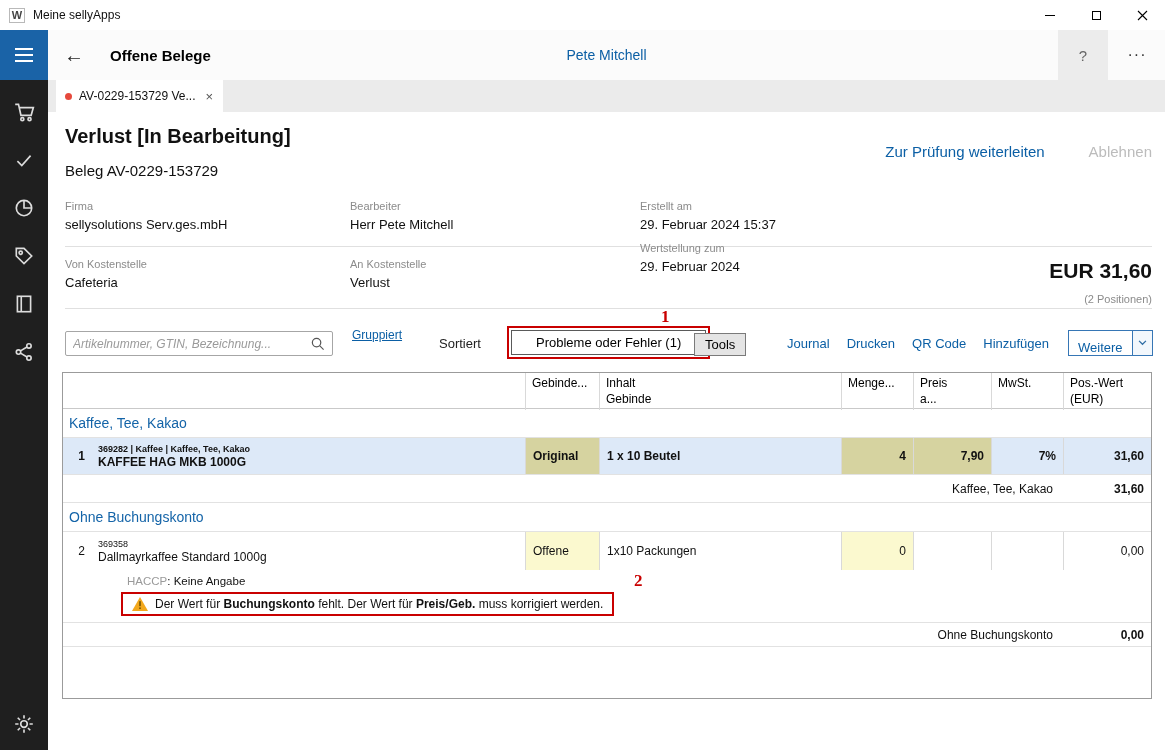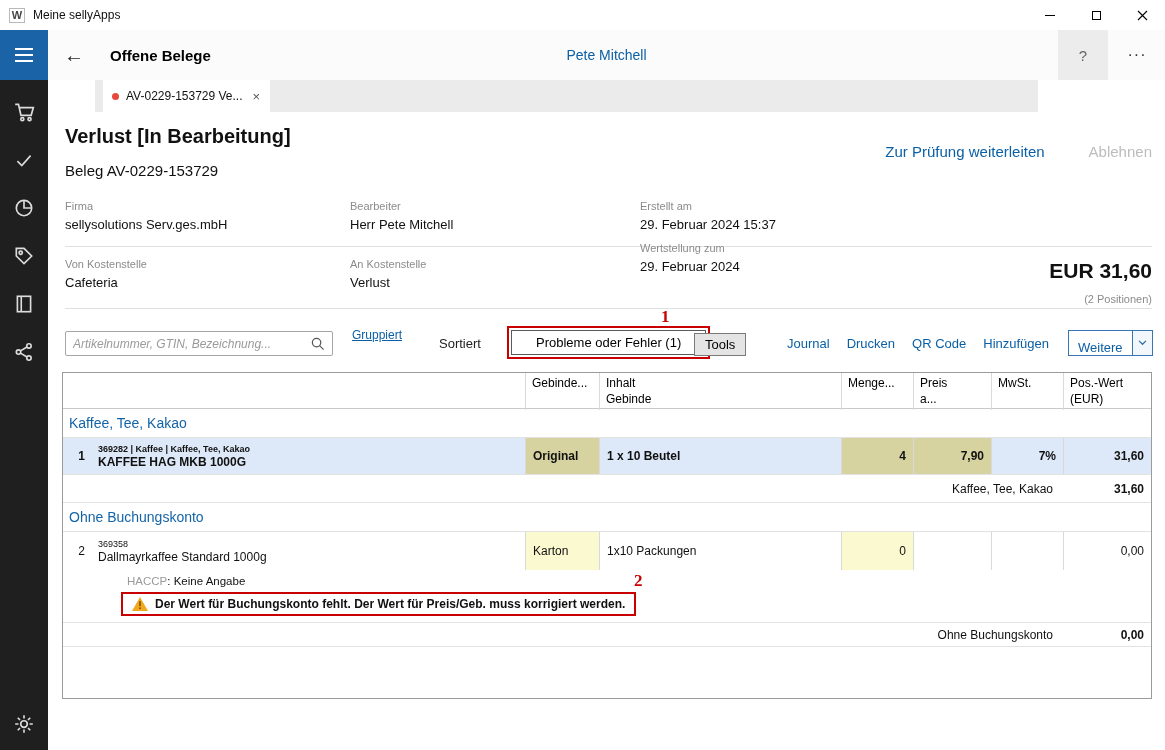--- a/index.html
+++ b/index.html
@@ -25,21 +25,21 @@
   .hdr-help { position:absolute; right:57px; top:0; width:50px; height:50px; background:#ececec; display:flex; align-items:center; justify-content:center; font-size:15px; color:#666; cursor:pointer; }
   .hdr-more { position:absolute; right:6px; top:0; width:44px; height:50px; display:flex; align-items:center; justify-content:center; font-size:16px; letter-spacing:1px; color:#333; cursor:pointer; }
 
   
   .sidebar { position:absolute; left:0; top:80px; width:48px; height:670px; background:#1f1f1f; display:flex; flex-direction:column; align-items:center; padding-top:8px; }
   .side-item { width:48px; height:48px; display:flex; align-items:center; justify-content:center; cursor:pointer; }
   .side-item svg { stroke:#dcdcdc; fill:none; stroke-width:1.5; }
   .side-gear { margin-top:auto; margin-bottom:2px; }
 
   
-  .tabstrip { position:absolute; left:48px; top:80px; width:943px; height:32px; background:#ebebeb;margin-left:47px; }
+  .tabstrip { position:absolute; left:48px; top:80px; width:1117px; height:32px; background:#ebebeb; }
   .tab { position:absolute; left:8px; top:0; height:32px; background:#fff; display:flex; align-items:center; gap:7px; padding:0 10px 0 9px; font-size:12px; cursor:pointer; }
   .tab-dot { width:7px; height:7px; border-radius:50%; background:#e6493c; }
   .tab-close { color:#555; font-size:13px; margin-left:3px; cursor:pointer; }
 
   
   .content { position:absolute; left:48px; top:112px; width:1117px; height:638px; background:#fff; }
   .doc-title { position:absolute; left:17px; top:13px; font-size:20px; font-weight:bold; }
   .doc-sub { position:absolute; left:17px; top:50px; font-size:15px; }
   .doc-actions { position:absolute; right:13px; top:31px; display:flex; gap:44px; font-size:15px; }
   .link { color:#0b5fa5; cursor:pointer; }
@@ -94,21 +94,21 @@
   .bold { font-weight:bold; }
   .khaki { background:#d6d3a0; }
   .yellow { background:#fbf9cf; }
   .tsub { height:28px; border-bottom:1px solid #e2e2e2; }
   .tsub2 { height:25px; border-top:1px solid #e2e2e2; border-bottom:1px solid #e2e2e2; }
   .sublabel { grid-column:1/8; text-align:right; font-size:12px; padding-right:10px; align-self:center; }
   .subval { font-size:12px; font-weight:bold; text-align:right; padding-right:7px; align-self:center; }
   .haccp-row { height:22px; display:flex; align-items:center; padding-left:64px; font-size:11.5px; }
   .haccp-label { color:#9a9a9a; }
   .warn-row { height:30px; position:relative; }
-  .warnbox { position:absolute; left:58px; top:0; border:2px solid #c90000; display:flex; align-items:center; gap:7px; padding:3px 9px; font-size:12px; background:#fff; white-space:nowrap;font-weight:bold; }
+  .warnbox { position:absolute; left:58px; top:0; border:2px solid #c90000; display:flex; align-items:center; gap:7px; padding:3px 9px; font-size:12px; background:#fff; white-space:nowrap; }
 </style>
 </head>
 <body>
 
 <div class="titlebar">
   <span class="app-icon">W</span>
   <span class="win-title">Meine sellyApps</span>
   <div class="win-controls">
     <div class="win-btn">
         <span class="min-glyph"></span>
@@ -305,21 +305,21 @@
     <div class="trow tgroup">
       <div class="groupcell">Ohne Buchungskonto</div>
     </div>
 
     <div class="trow tdata2">
       <div class="cc numcell">2</div>
       <div class="desccol">
         <div class="meta-n">369358</div>
         <div class="pname-n">Dallmayrkaffee Standard 1000g</div>
       </div>
-      <div class="cc vline yellow">Karton</div>
+      <div class="cc vline yellow">Offene</div>
       <div class="cc vline">1x10 Packungen</div>
       <div class="cc ccr vline yellow">0</div>
       <div class="cc ccr vline"></div>
       <div class="cc ccr vline"></div>
       <div class="cc ccr vline">0,00</div>
     </div>
 
     <div class="haccp-row">
       <span class="haccp-label">HACCP</span>
         <span>: Keine Angabe</span>

